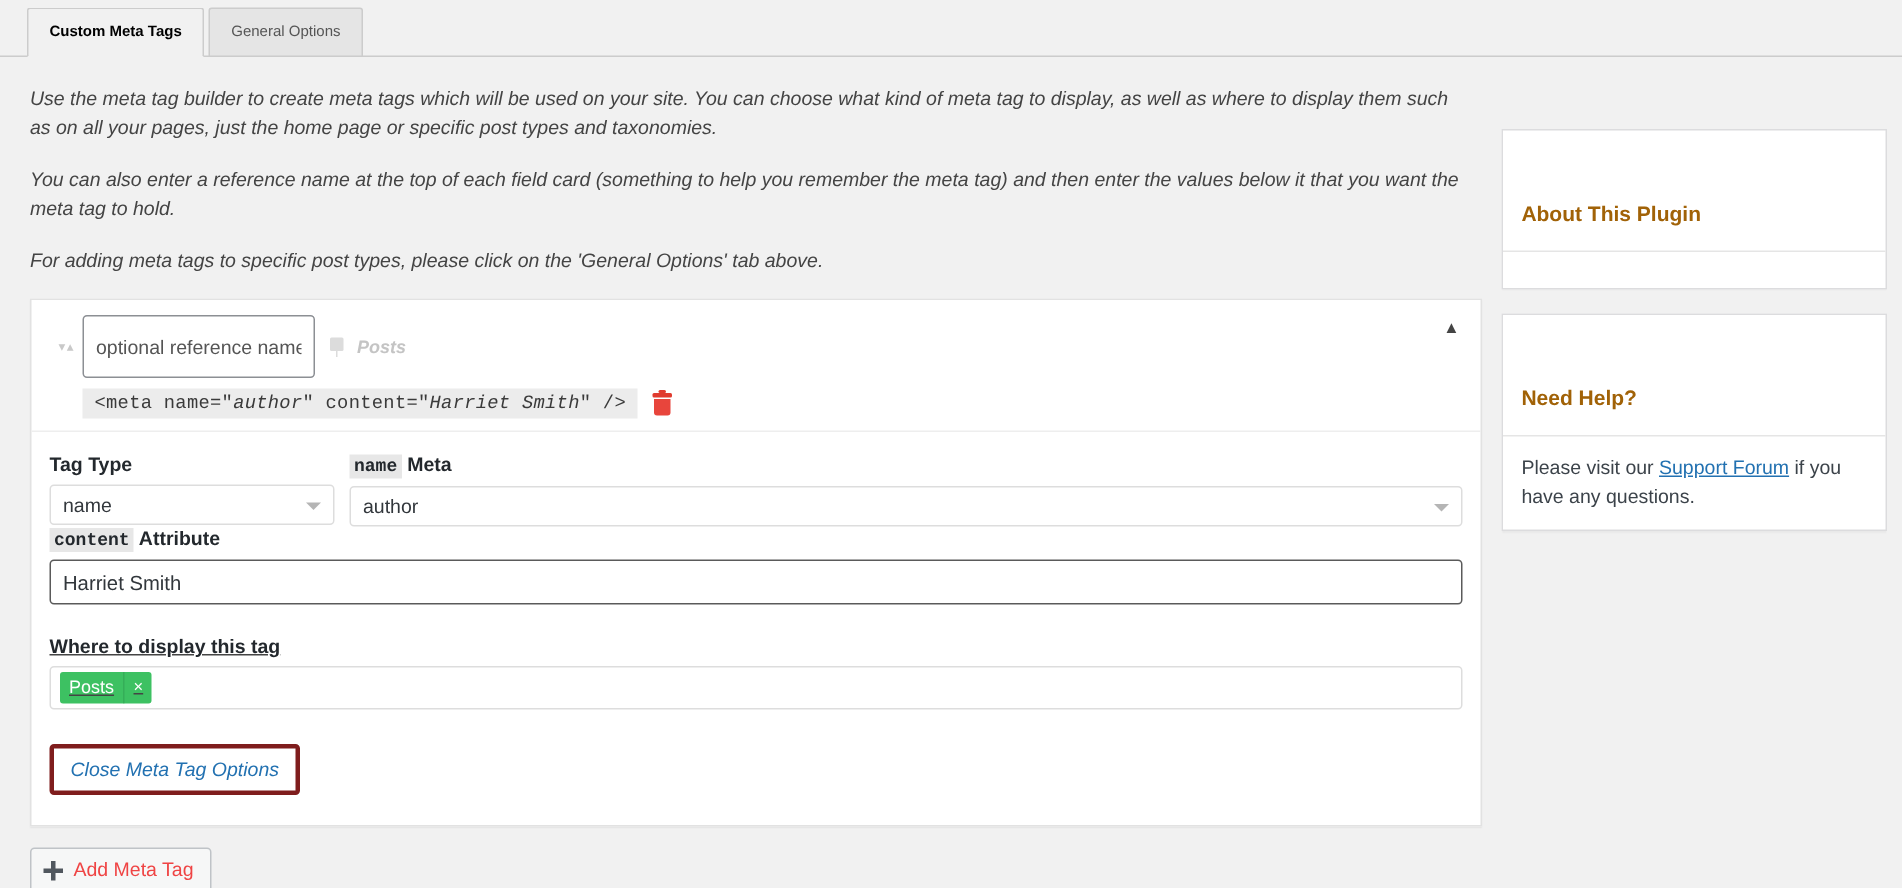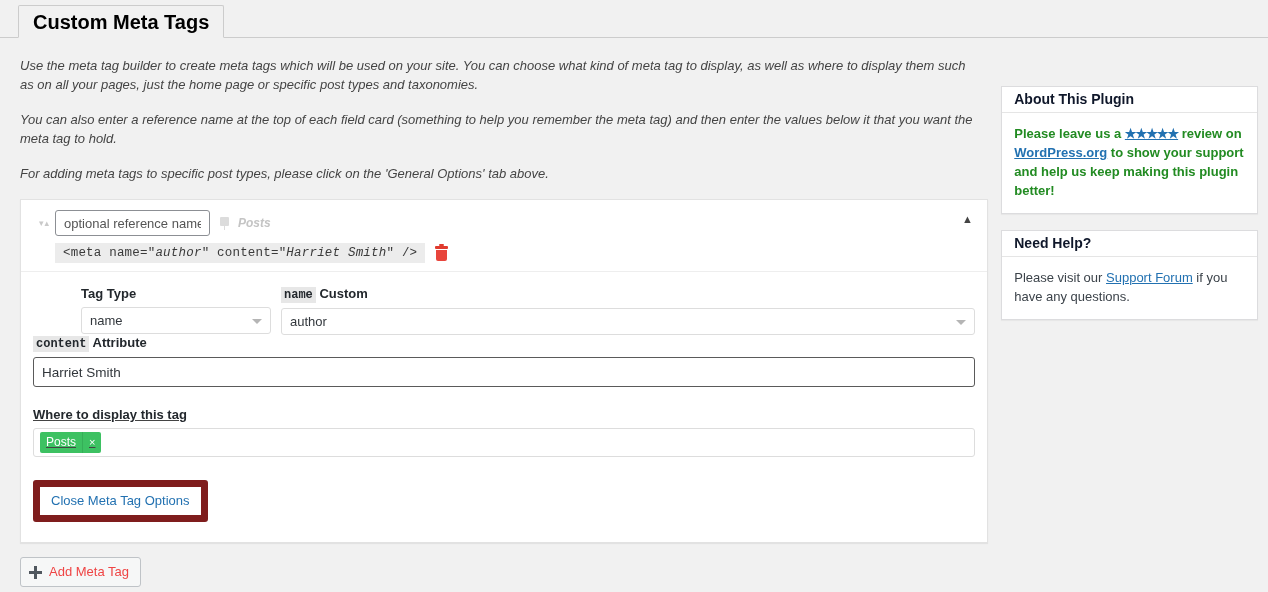--- a/index.html
+++ b/index.html
@@ -22,21 +22,21 @@
     display: flex;
     align-items: flex-end;
   }
   .tab {
     display: inline-block;
     padding: 8px 14px 7px 14px;
     margin: 0 3px -1px 0;
     border: 1px solid #ccc;
     background: #e5e5e5;
     color: #555;
-    font-size: 20px;
+    font-size: 10px;
     line-height: 16px;
     cursor: pointer;
     border-radius: 2px 2px 0 0;
   }
   .tab.active {
     background: #f1f1f1;
     border-bottom-color: #f1f1f1;
     color: #000;
     font-weight: bold;
   }
@@ -85,21 +85,21 @@
     color: #c9c9c9;
     font-size: 9px;
     line-height: 9px;
     cursor: pointer;
     user-select: none;
   }
   .sort-arrows span { display: block; }
   .ref-input {
     width: 155px;
     height: 26px;
-    padding: 4px 8px;
+    padding: 20px 8px;
     border: 1px solid #8c8f94;
     border-radius: 3px;
     font-size: 13px;
     color: #222;
     background: #fff;
     outline: none;
   }
   .ref-input::placeholder { color: #555; }
   .pin-icon {
     margin-left: 10px;
@@ -197,21 +197,21 @@
     font-family: "Liberation Mono", "DejaVu Sans Mono", monospace;
     font-size: 12px;
     padding: 1px 3px;
     font-weight: bold;
     color: #23282d;
   }
   .row-two {
     display: flex;
     gap: 10px;
   }
-  .cell-tagtype { width: 190px; margin-left: 48px; }
+  .cell-tagtype { width: 190px; }
   .cell-value { flex: 1; }
 
   .select-box, .text-input {
     width: 100%;
     height: 27px;
     border: 1px solid #ddd;
     border-radius: 3px;
     background: #fff;
     font-size: 13px;
     color: #32373c;
@@ -272,28 +272,29 @@
   .chip .chip-x {
     padding: 2px 6px 3px 6px;
     border-left: 1px solid #35ae58;
     cursor: pointer;
     font-size: 11px;
   }
 
   .close-btn-wrap { margin-top: 23px; }
   .btn-secondary {
     background: #fff;
-    border: 7px solid #7f1d1d;
+    border: 3px solid #7f1d1d;
     color: #2271b1;
     border-radius: 3px;
     font-size: 13px;
     padding: 6px 11px;
     cursor: pointer;
     font-family: "Liberation Sans", sans-serif;
     line-height: 16px;
+    font-style: italic;
   }
 
   
   .add-btn {
     margin-top: 14px;
     background: #f6f7f7;
     border: 1px solid #bfc3c7;
     color: #ef4444;
     border-radius: 3px;
     font-size: 13px;
@@ -321,24 +322,25 @@
   
   .side-box {
     background: #fff;
     border: 1px solid #dcdcde;
     box-shadow: 0 1px 1px rgba(0,0,0,.04);
     margin-bottom: 16px;
   }
   .side-title {
     font-size: 14px;
     font-weight: bold;
-    color: #0f172a;
-    padding: 4px 12px;
+    color: #a16207;
+    padding: 16px 12px;
     border-bottom: 1px solid #e5e5e5;
     line-height: 17px;
+    margin-top: 31px;
   }
   .side-body {
     padding: 11px 12px 13px 12px;
     font-size: 13px;
     line-height: 19px;
     color: #3c434a;
   }
   .side-body p { margin: 0; }
   .side-body p + p { margin-top: 12px; }
   a.link {
@@ -355,20 +357,21 @@
     color: #2271b1;
     letter-spacing: -1px;
     font-size: 13px;
   }
 </style>
 </head>
 <body>
 
 <div class="tab-bar">
   <div class="tab active">Custom Meta Tags</div>
+  <div class="tab">General Options</div>
 </div>
 
 <div class="page">
 
   <div class="col-main">
 
     <div class="intro">
       <p>Use the meta tag builder to create meta tags which will be used on your site. You can choose what kind of meta tag to display, as well as where to display them such as on all your pages, just the home page or specific post types and taxonomies.</p>
       <p>You can also enter a reference name at the top of each field card (something to help you remember the meta tag) and then enter the values below it that you want the meta tag to hold.</p>
       <p>For adding meta tags to specific post types, please click on the 'General Options' tab above.</p>
@@ -404,21 +407,21 @@
           <div class="cell-tagtype">
             <label class="field-label">Tag Type</label>
             <div class="select-wrap">
               <input class="select-box" type="text" readonly="" value="name" style="">
               <span class="caret"></span>
             </div>
           </div>
 
           <div class="cell-value">
             <label class="field-label">
-              <span class="code-chip">name</span><span> Custom</span>
+              <span class="code-chip">name</span><span> Meta</span>
             </label>
             <div class="select-wrap">
               <input class="text-input" type="text" value="author" style="">
               <span class="caret"></span>
             </div>
           </div>
         </div>
 
         <div class="attr-block">
           <label class="field-label">
@@ -450,23 +453,20 @@
     </button>
 
     
   </div>
 
   <div class="col-side">
 
     <div class="side-box">
       <div class="side-title">About This Plugin</div>
       <div class="side-body">
-        <p class="green-note">
-          <span>Please leave us a </span><a class="link stars" href="#">★★★★★</a><span> review on </span><a class="link" href="#">WordPress.org</a><span> to show your support and help us keep making this plugin better!</span>
-        </p>
       </div>
     </div>
 
     <div class="side-box">
       <div class="side-title">Need Help?</div>
       <div class="side-body">
         <p>
           <span>Please visit our </span><a class="link" href="#">Support Forum</a><span> if you have any questions.</span>
         </p>
       </div>

